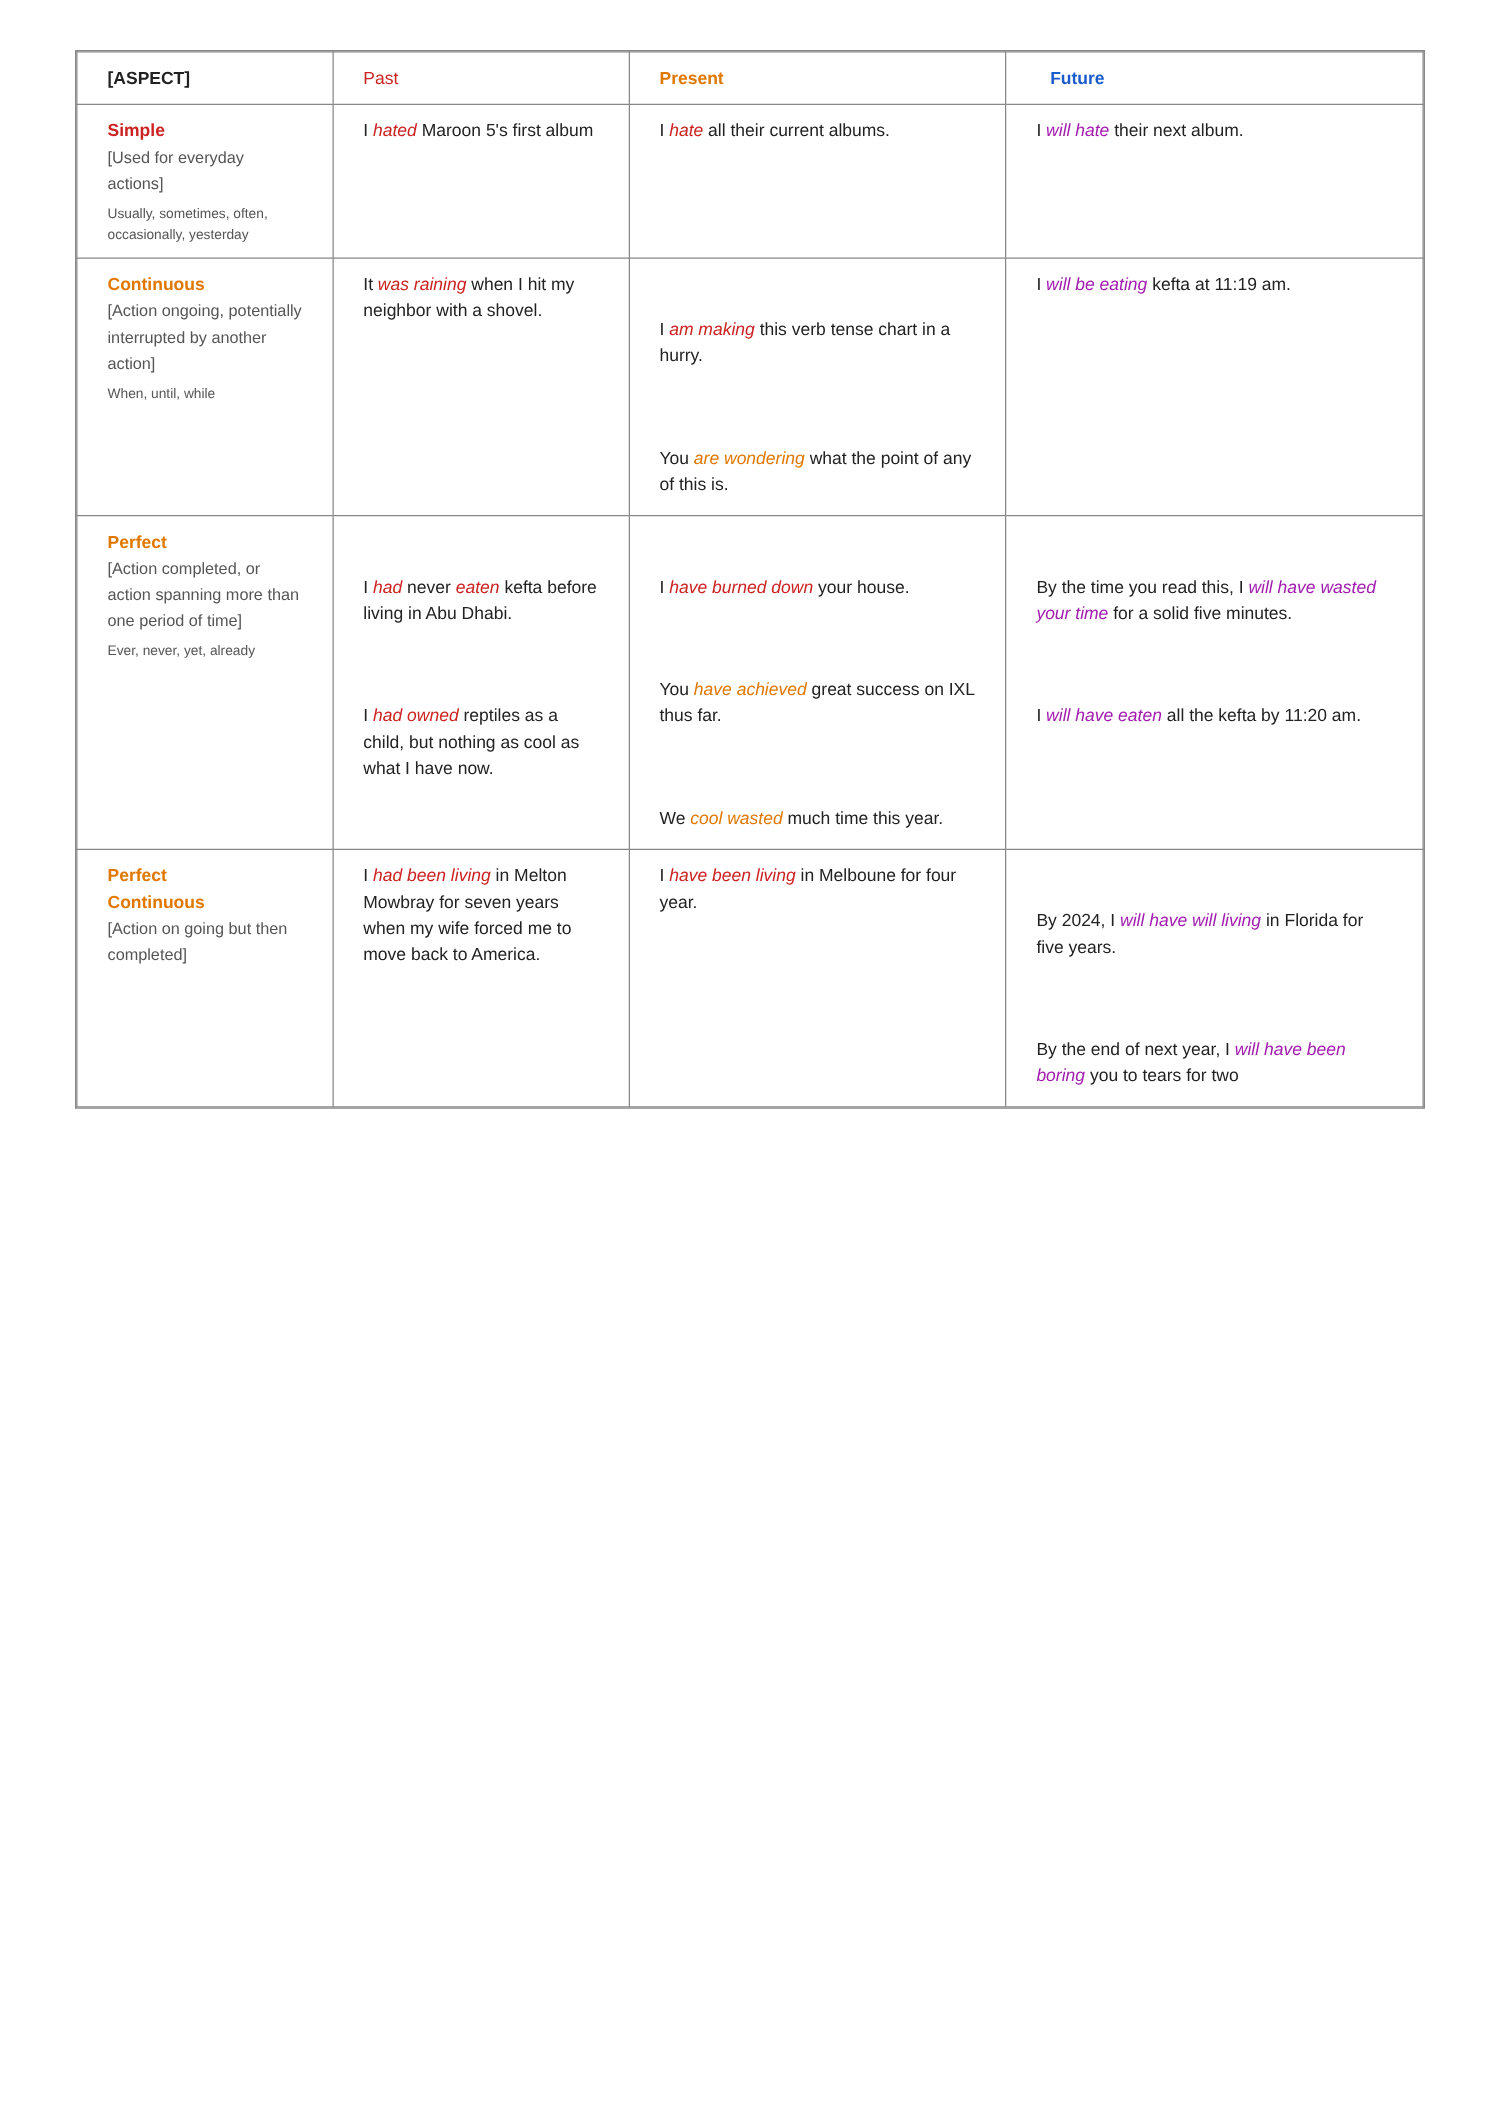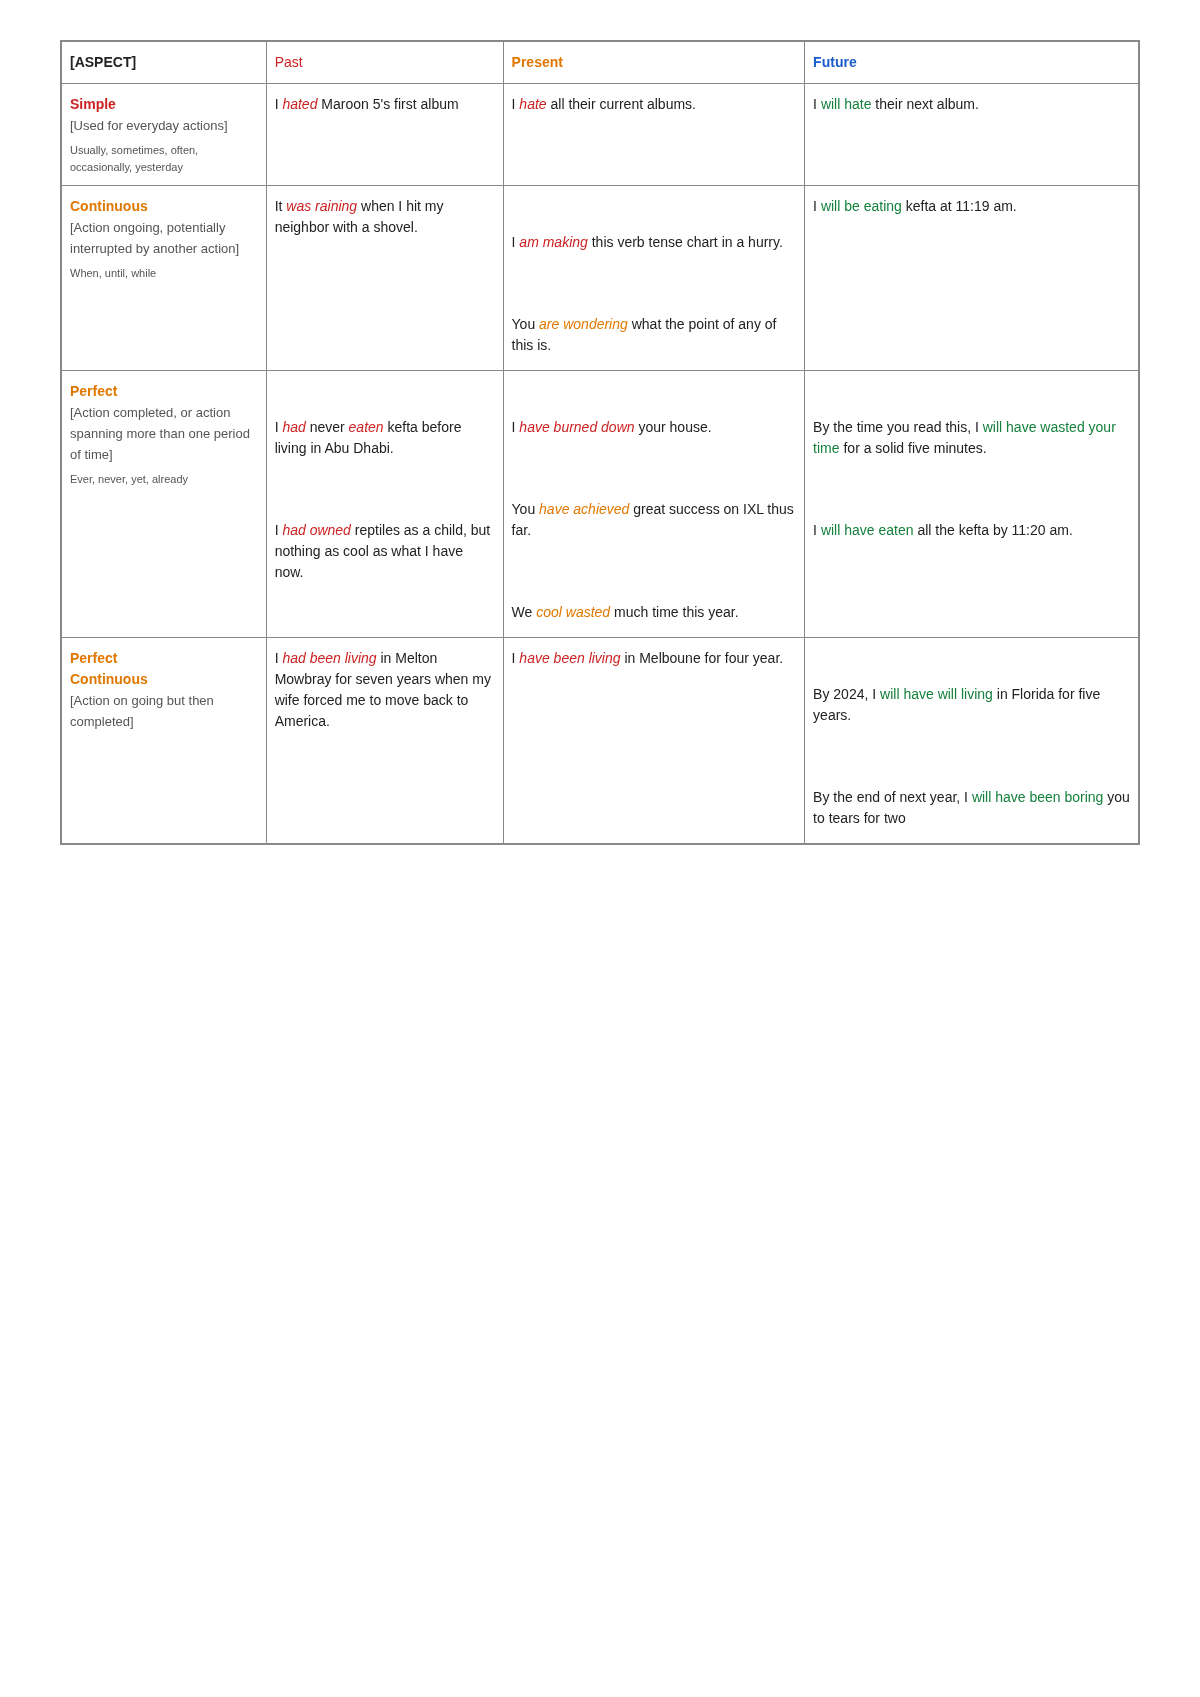--- a/index.html
+++ b/index.html
@@ -13,43 +13,43 @@
     .table-wrapper {
       border: 1.5px solid #888;
       width: 100%;
     }
     table {
       width: 100%;
       border-collapse: collapse;
     }
     td, th {
       border: 1.5px solid #888;
-      padding: 10px 8px;
+      padding: 10px 24px;
       vertical-align: top;
       line-height: 1.5;
     }
     .col-aspect { width: 19%; }
     .col-past { width: 22%; }
     .col-present { width: 28%; }
     .col-future { width: 31%; }
 
     .header-aspect { font-weight: bold; font-size: 14px; color: #222; }
     .header-past { font-weight: normal; color: #cc2222; font-size: 14px; }
     .header-present { font-weight: bold; color: #e07800; font-size: 14px; }
-    .header-future { font-weight: bold; color: #1a5ccc; font-size: 14px; }
+    .header-future { font-weight: bold; color: #1a5ccc; font-size: 14px; margin-left: 11px; }
 
     .aspect-simple { color: #cc2222; font-weight: bold; text-align: center; }
     .aspect-continuous { color: #e07800; font-weight: bold; }
     .aspect-perfect { color: #e07800; font-weight: bold; }
     .aspect-perfect-continuous-1 { color: #e07800; font-weight: bold; }
     .aspect-perfect-continuous-2 { color: #e07800; font-weight: bold; }
 
     .hl-red { color: #cc2222; font-style: italic; }
     .hl-orange { color: #e07800; font-style: italic; }
-    .hl-blue { color: #15803d; }
+    .hl-blue { color: #a21caf; font-style: italic; }
 
     .sub-label { color: #555; font-size: 13px; }
     .adverbs { color: #555; font-size: 11px; margin-top: 6px; }
     p { margin-bottom: 4px; margin-top: 36px; }
   </style>
 </head>
 <body>
 
 <div class="table-wrapper">
   <table>

